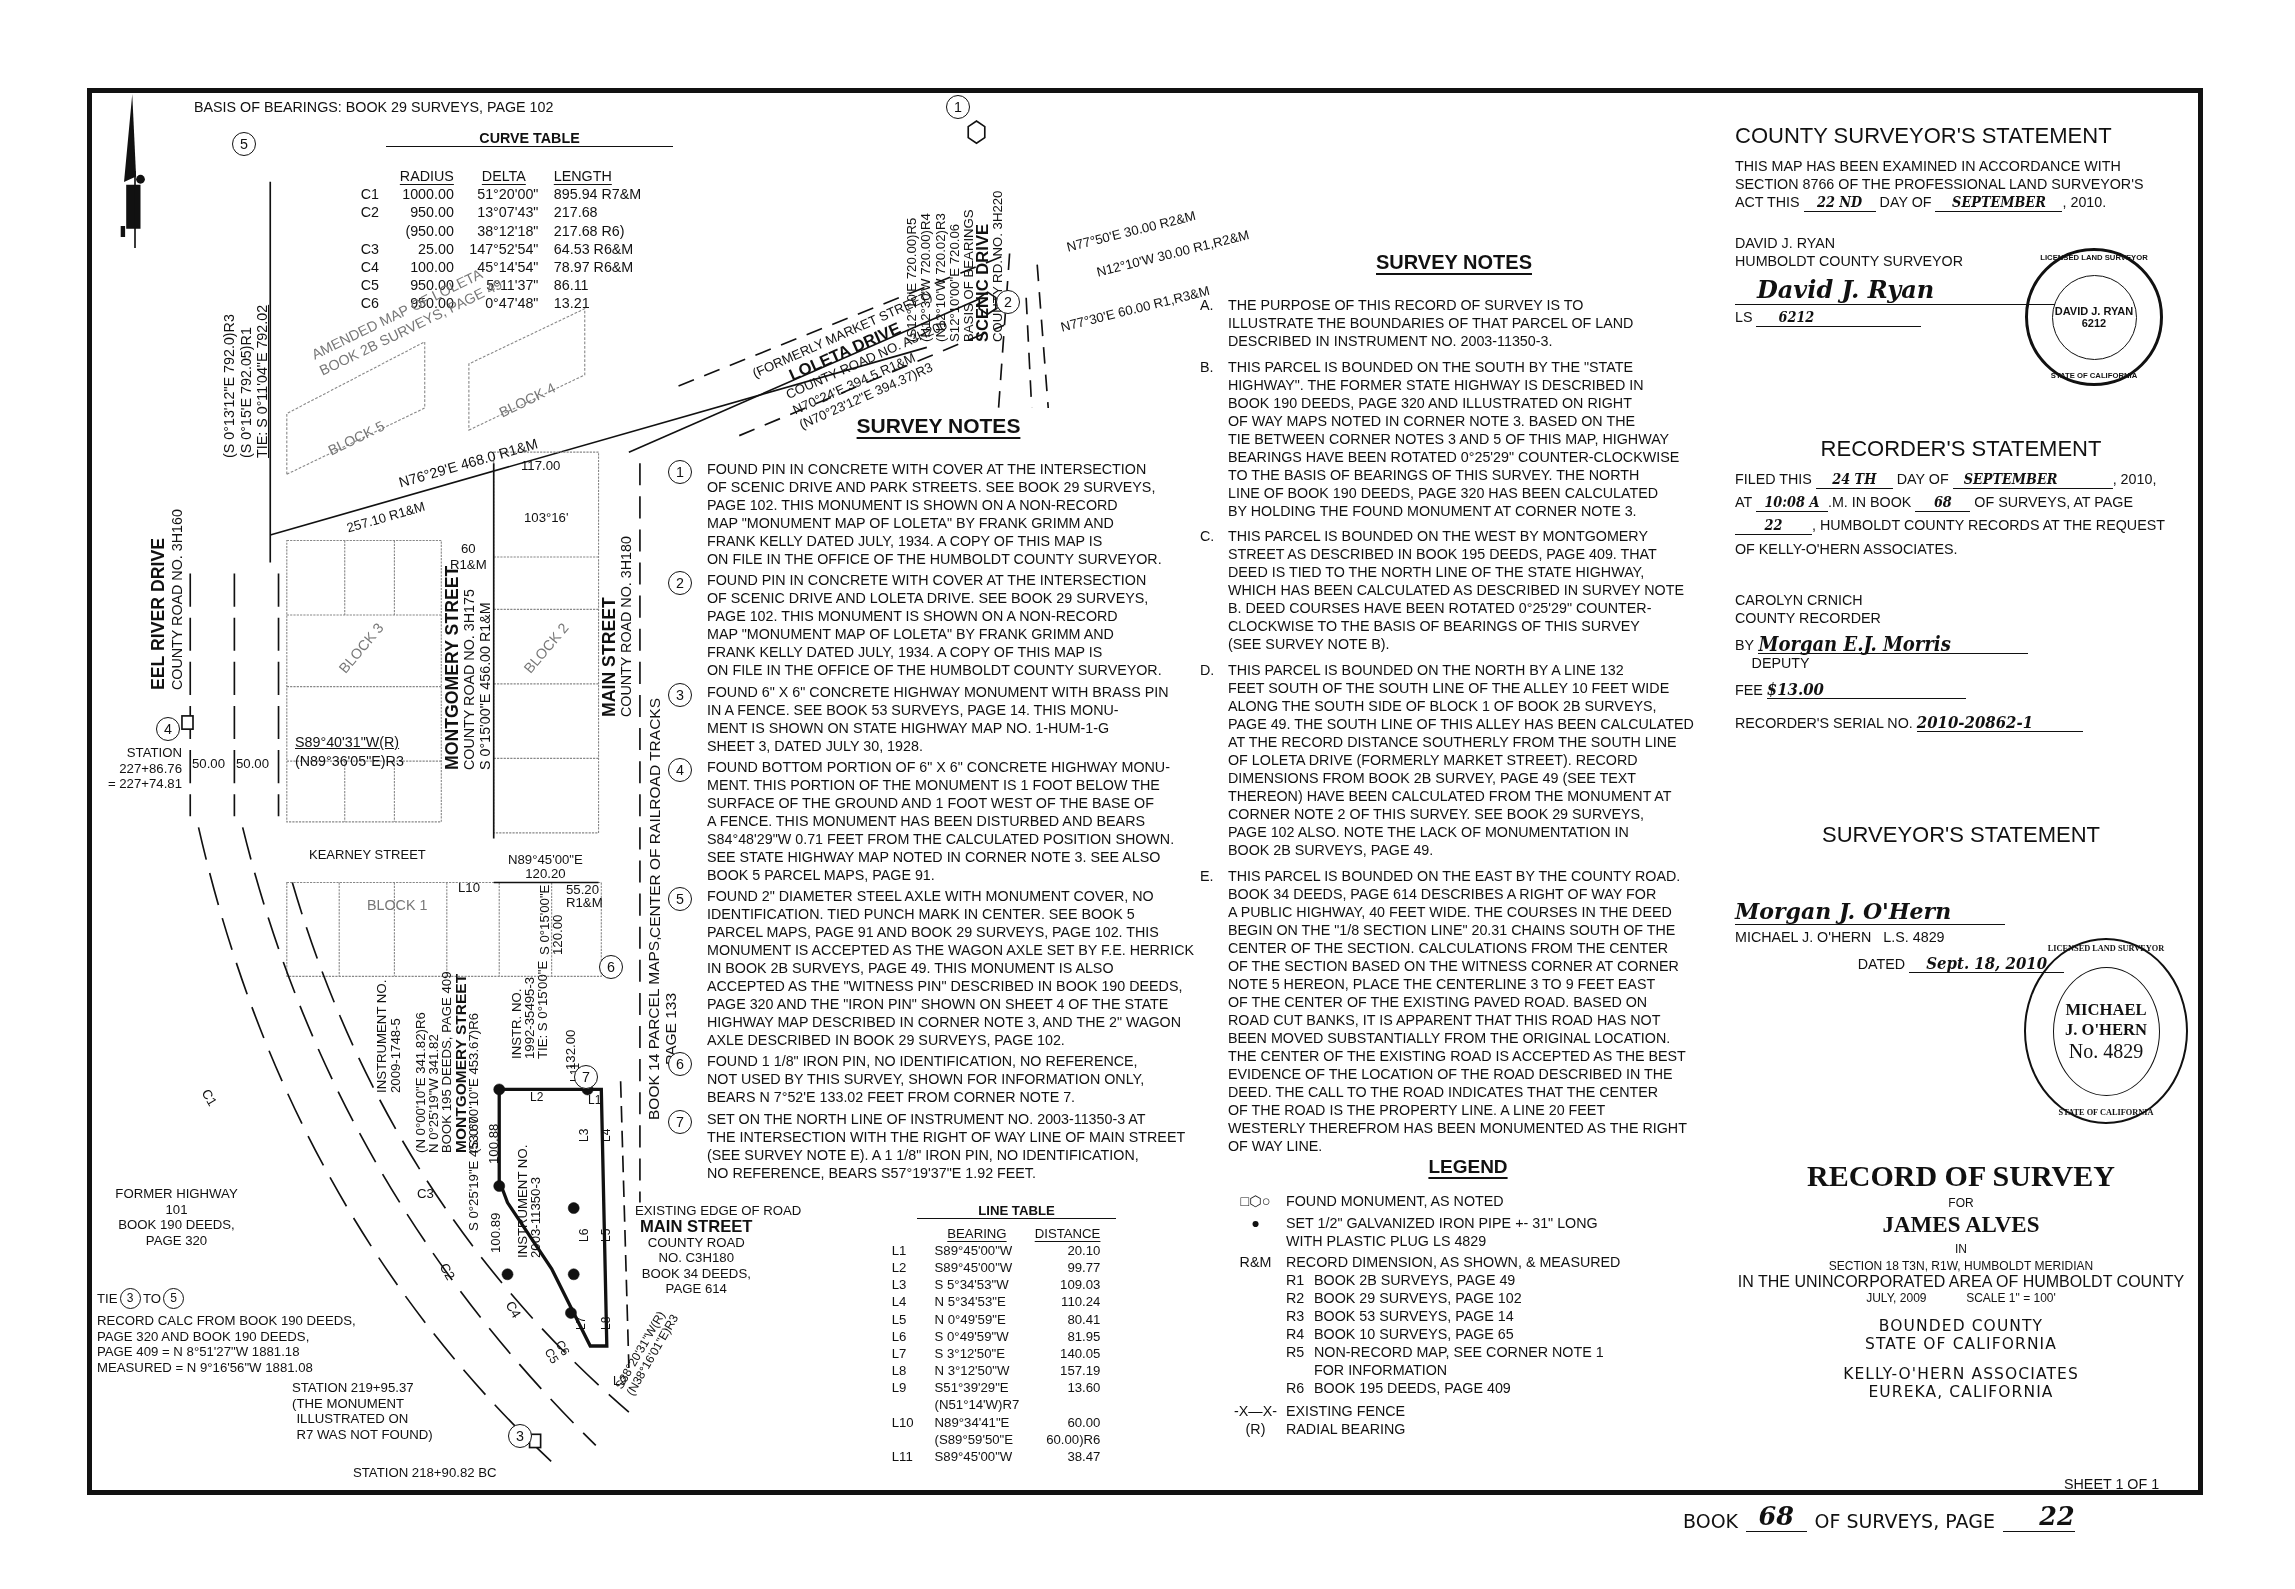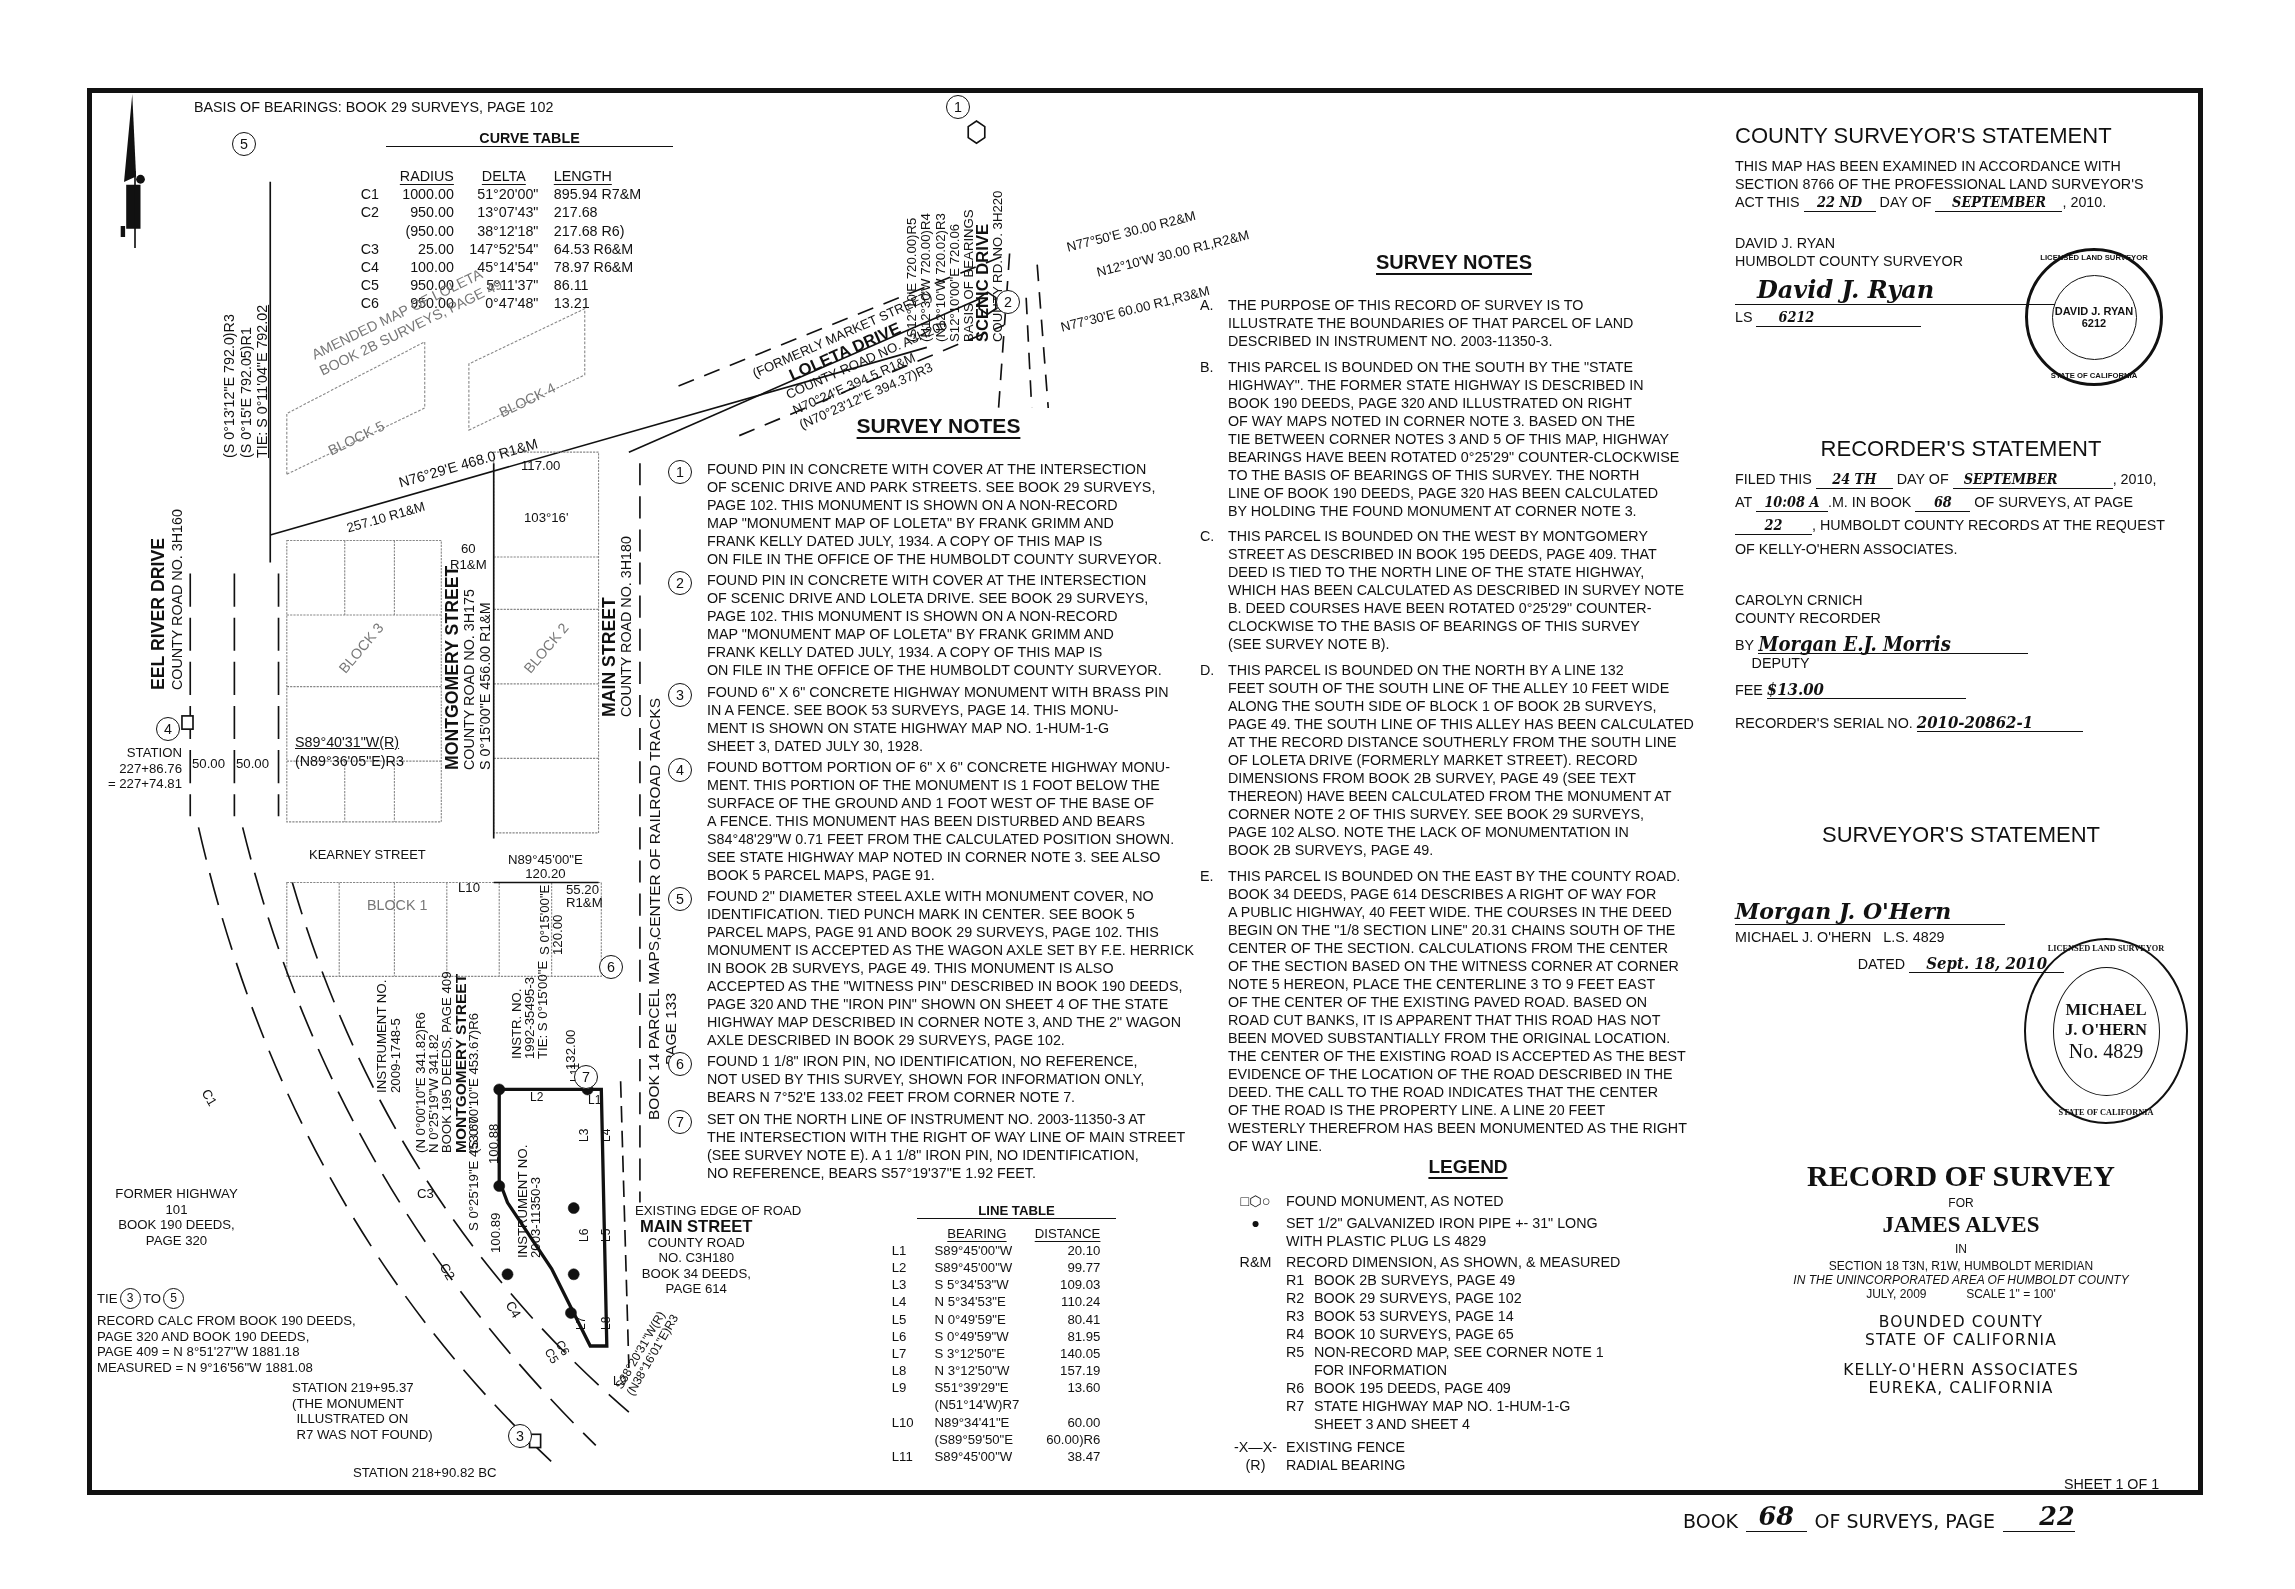--- a/index.html
+++ b/index.html
@@ -586,25 +586,20 @@
       </div>
     <div class="note-row t txt26" style="margin:0">
         <span class="lbl" style="flex-basis:28px">R5</span>
         <span class="body">NON-RECORD MAP, SEE CORNER NOTE 1
 FOR INFORMATION</span>
       </div>
     <div class="note-row t txt26" style="margin:0">
         <span class="lbl" style="flex-basis:28px">R6</span>
         <span class="body">BOOK 195 DEEDS, PAGE 409</span>
       </div>
-    <div class="note-row t txt26" style="margin:0">
-        <span class="lbl" style="flex-basis:28px">R7</span>
-        <span class="body">STATE HIGHWAY MAP NO. 1-HUM-1-G
-SHEET 3 AND SHEET 4</span>
-      </div>
   </div>
   <div class="note-row t txt26" style="margin-top:5.5px;margin-bottom:0">
       <span class="lbl" style="flex-basis:61px;text-align:center;">-x—x-</span>
       <span class="body">EXISTING FENCE</span>
     </div>
   <div class="note-row t txt26">
       <span class="lbl" style="flex-basis:61px;text-align:center;">(R)</span>
       <span class="body">RADIAL BEARING</span>
     </div>
 </div>
@@ -689,21 +684,21 @@
   <div class="abs title-serif" style="top:4.4px;font-size:8.3px;left:0;right:0;text-align:center;">LICENSED LAND SURVEYOR</div>
   <div class="abs title-serif" style="bottom:5.5px;font-size:8.3px;left:0;right:0;text-align:center;">STATE OF CALIFORNIA</div>
 </div>
 
 <div class="abs" style="left:1735px;top:1159px;width:452px;text-align:center;">
   <div class="title-serif" style="font-size:30px;">RECORD OF SURVEY</div>
   <div class="t" style="font-size:12px;margin-top:3.3px;">FOR</div>
   <div class="title-serif" style="font-size:23px;margin-top:2.2px;">JAMES ALVES</div>
   <div class="t" style="font-size:12px;margin-top:3.3px;">IN</div>
   <div class="t" style="font-size:12px;margin-top:3.3px;">SECTION 18 T3N, R1W, HUMBOLDT MERIDIAN</div>
-  <div class="t" style="font-size:12px;font-style:italic;">IN THE UNINCORPORATED AREA OF HUMBOLDT COUNTY</div>
+  <div class="t" style="font-size:16px;">IN THE UNINCORPORATED AREA OF HUMBOLDT COUNTY</div>
   <div class="t" style="font-size:12px;">
     <span>JULY, 2009</span>
     <span style="display:inline-block;width:33px"></span>
     <span>SCALE 1" = 100'</span>
   </div>
   <div style="font-family:'DejaVu Sans',sans-serif;font-size:15.5px;margin-top:12px;letter-spacing:1.1px;">BOUNDED COUNTY</div>
   <div style="font-family:'DejaVu Sans',sans-serif;font-size:15.5px;letter-spacing:1.1px;">STATE OF CALIFORNIA</div>
   <div style="font-family:'DejaVu Sans',sans-serif;font-size:15.5px;margin-top:12px;letter-spacing:1.1px;">KELLY-O'HERN ASSOCIATES</div>
   <div style="font-family:'DejaVu Sans',sans-serif;font-size:15.5px;letter-spacing:1.1px;">EUREKA, CALIFORNIA</div>
 </div>

